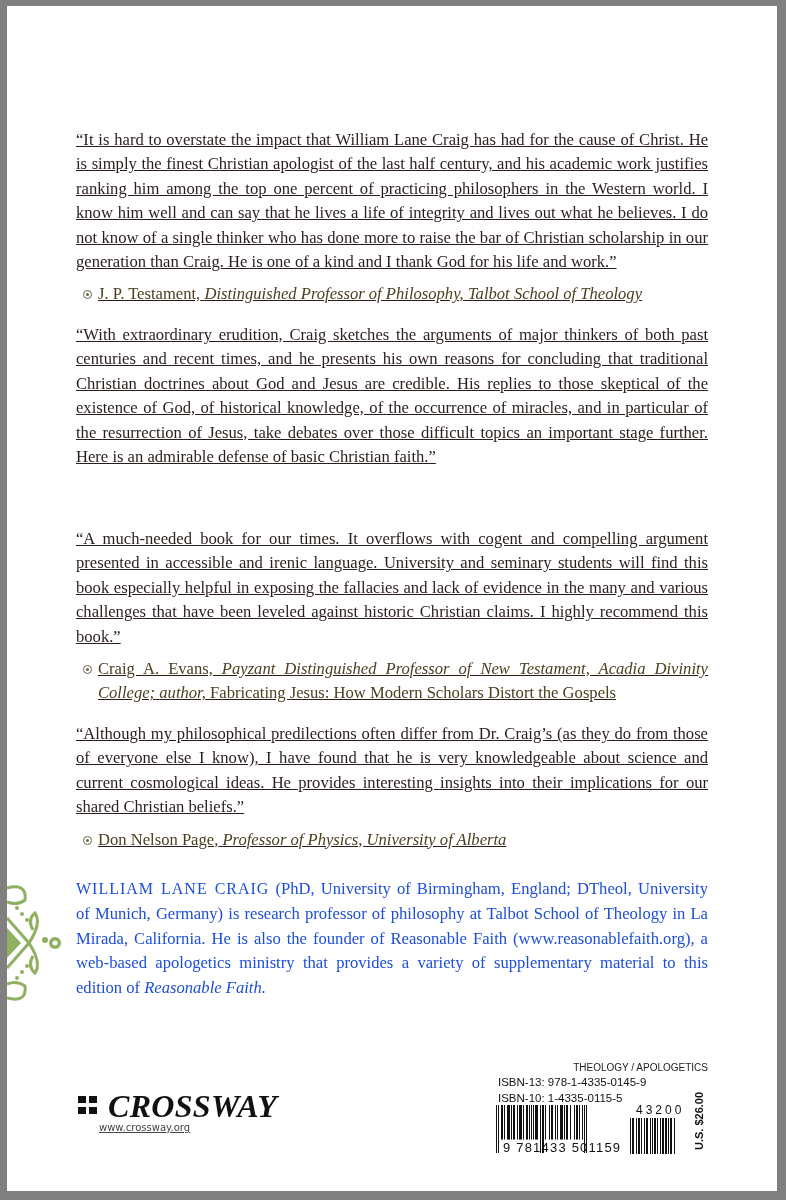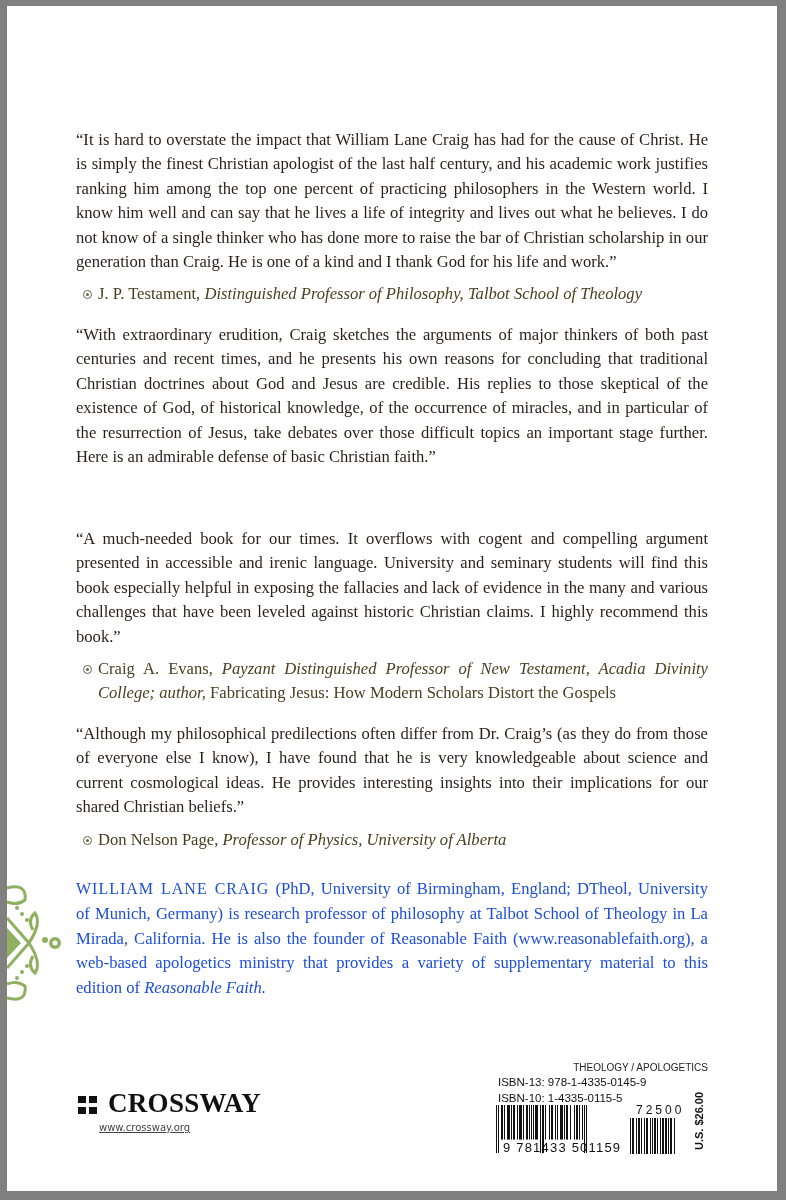--- a/index.html
+++ b/index.html
@@ -19,20 +19,21 @@
     .page { position: absolute; left: 0; top: 0; width: 786px; height: 1200px; }
 
     .quote {
       position: absolute; left: 76px; width: 632px;
       font-family: "Liberation Serif", serif;
       font-size: 16.6px; line-height: 24.4px;
       color: #2a1e1c;
       text-align: justify;
       text-align-last: left;
       margin: 0;
+      text-decoration: underline;
     }
     .quote .body { display: block; }
     .attr {
       display: block;
       margin-top: 8px;
       padding-left: 22px;
       color: #4a4020;
       text-align: left;
       text-align-last: left;
       position: relative;
@@ -68,21 +69,21 @@
     .bio .book-title { font-style: italic; }
 
     .ornament { position: absolute; left: 7px; top: 878px; width: 60px; height: 130px; }
 
     .logo { position: absolute; left: 78px; top: 1090px; }
     .logo-mark { position: absolute; left: 0; top: 6px; width: 20px; height: 20px; }
     .logo-mark span { position: absolute; width: 8px; height: 7px; background: #111; }
     .logo-name {
       position: absolute; left: 30px; top: -2px;
       font-family: "Liberation Serif", serif; font-weight: bold;
-      font-size: 27px; letter-spacing: 0.3px; color: #111; white-space: nowrap;
+      font-size: 32px; letter-spacing: 0.3px; color: #111; white-space: nowrap; font-style: italic;
     }
     .logo-url {
       position: absolute; left: 21px; top: 32px;
       font-family: "DejaVu Sans", sans-serif; font-size: 10px; color: #444; white-space: nowrap; text-decoration: underline;
     }
 
     .category {
       position: absolute; right: 78px; top: 1062px;
       font-family: "Liberation Sans", sans-serif; font-size: 10px; color: #222; white-space: nowrap; margin-left: 24px;
     }
@@ -222,21 +223,21 @@
         <rect x="78" y="0" width="1" height="34.56"></rect>
         <rect x="80" y="0" width="2" height="34.56"></rect>
         <rect x="83" y="0" width="1" height="34.56"></rect>
         <rect x="86" y="0" width="1" height="34.56"></rect>
         <rect x="88" y="0" width="1" height="48"></rect>
         <rect x="90" y="0" width="1" height="48"></rect>
       </g>
   </svg>
   <div class="barcode-digits">9 781433 501159</div>
 
-  <div class="addon-digits">72500</div>
+  <div class="addon-digits">43200</div>
   <svg class="barcode-addon" viewBox="0 0 62 36" preserveAspectRatio="none">
     <g id="bars-addon" fill="#111">
         <rect x="0" y="0" width="1" height="36"></rect>
         <rect x="2" y="0" width="2" height="36"></rect>
         <rect x="6" y="0" width="1" height="36"></rect>
         <rect x="8" y="0" width="2" height="36"></rect>
         <rect x="11" y="0" width="1" height="36"></rect>
         <rect x="14" y="0" width="1" height="36"></rect>
         <rect x="16" y="0" width="2" height="36"></rect>
         <rect x="20" y="0" width="1" height="36"></rect>

